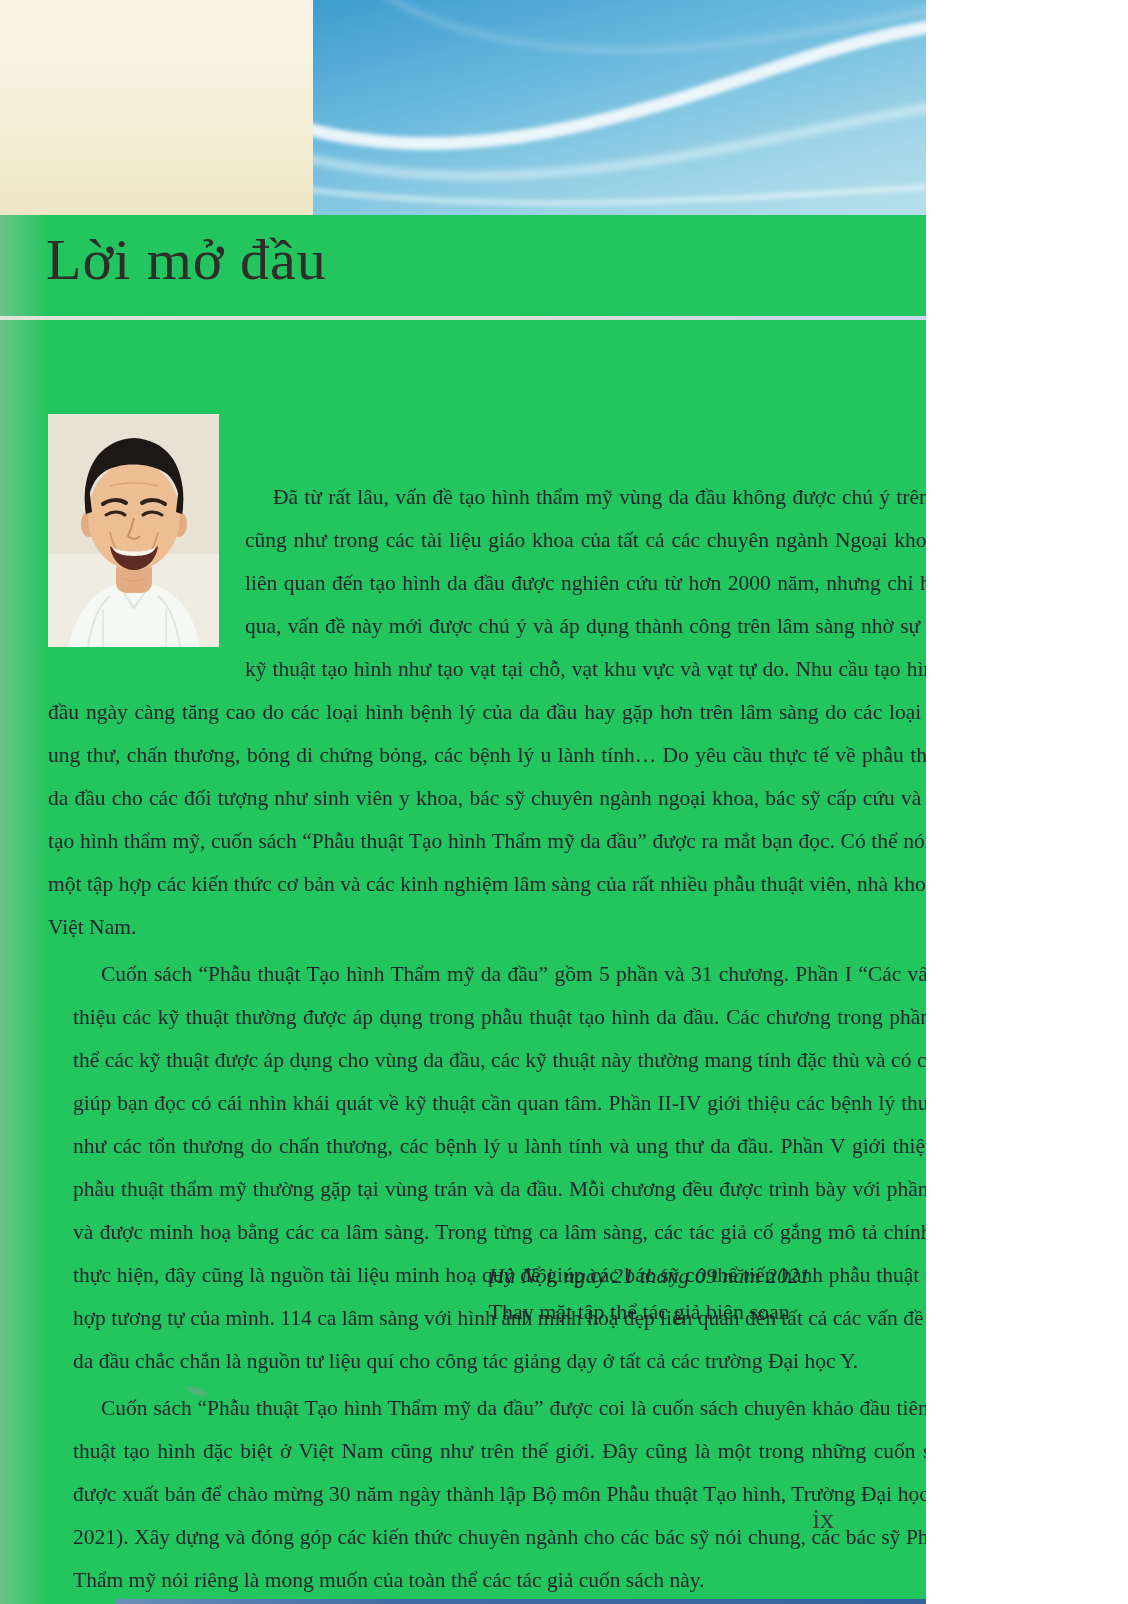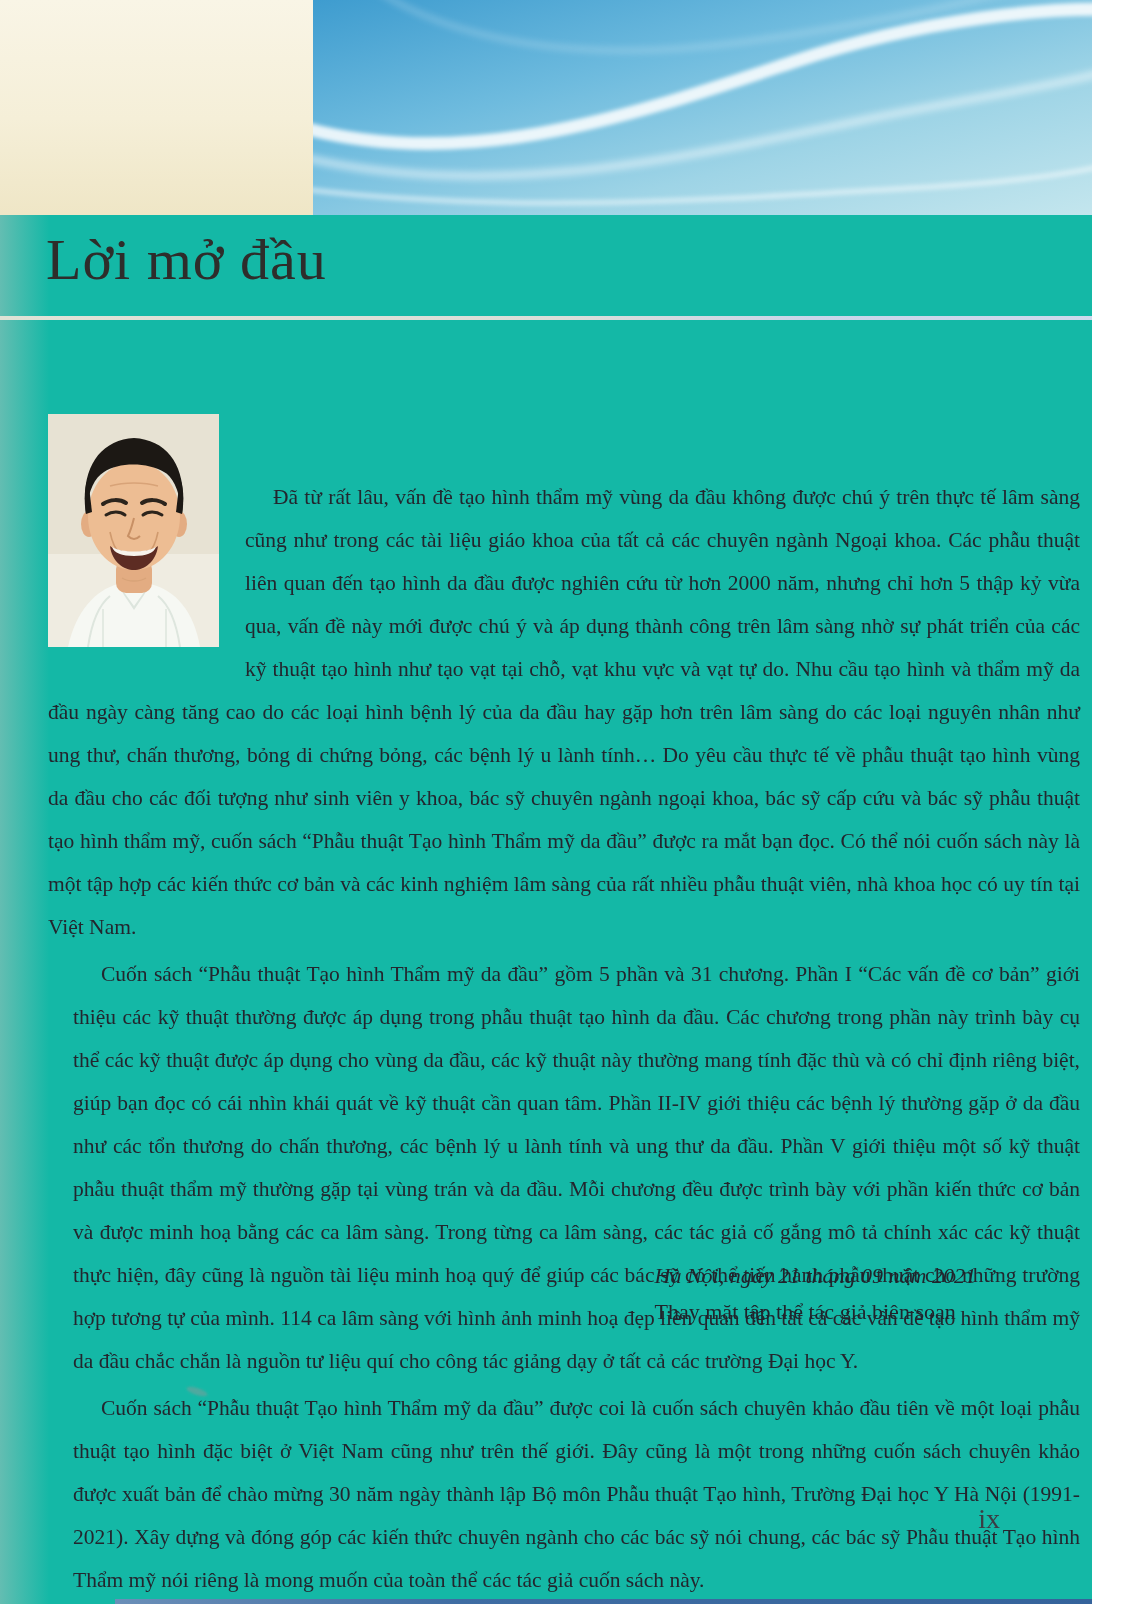--- a/index.html
+++ b/index.html
@@ -1,19 +1,19 @@
 <!DOCTYPE html>
 <html lang="vi"><head>
 <meta charset="utf-8">
 <style>
   html,body{margin:0;padding:0;background:#ffffff;}
   .page{
     position:relative;
-    width:1092px;height:1604px;
-    background:#14b8a6;
+    width:926px;height:1604px;
+    background:#22c55e;
     overflow:hidden;
     font-family:"Liberation Serif","DejaVu Serif",serif;
   }
   
   .header-band{position:absolute;left:0;top:0;width:1128px;height:215px;z-index:3;}
   .band-cream{
     position:absolute;left:0;top:0;width:313px;height:215px;
     background:linear-gradient(to bottom,#f9f5e6 0%,#f5efd8 55%,#efe6c6 100%);
   }
   .band-blue{position:absolute;left:313px;top:0;width:815px;height:215px;}

